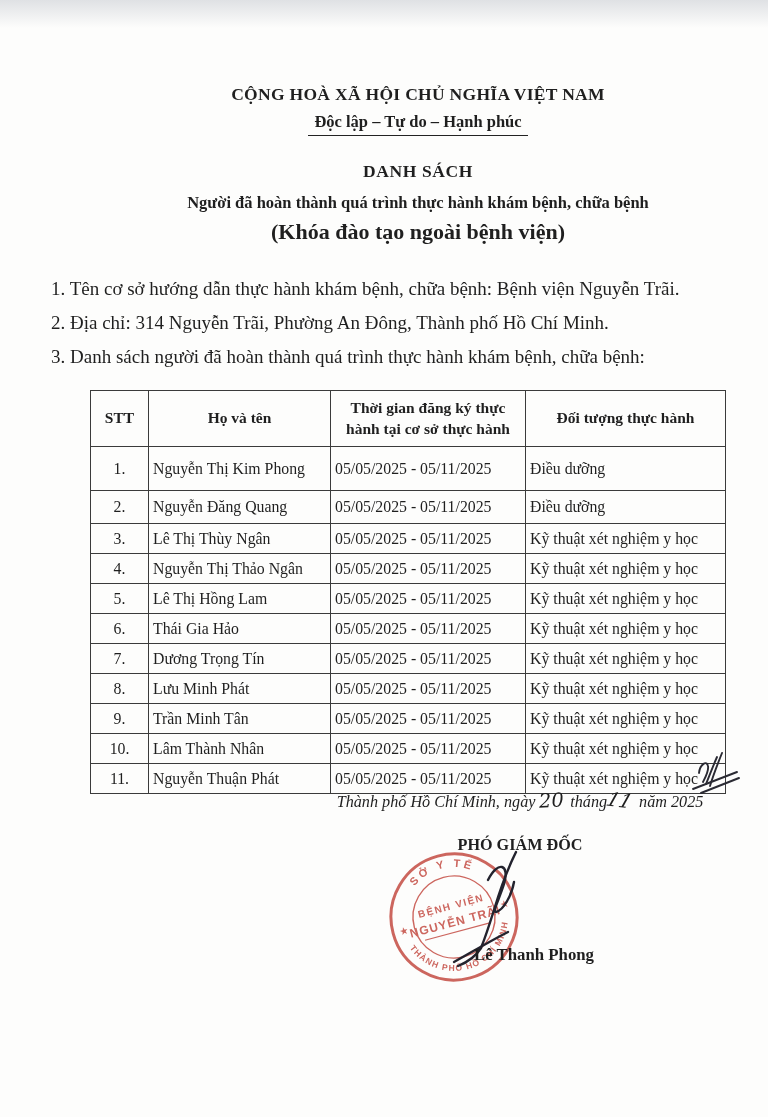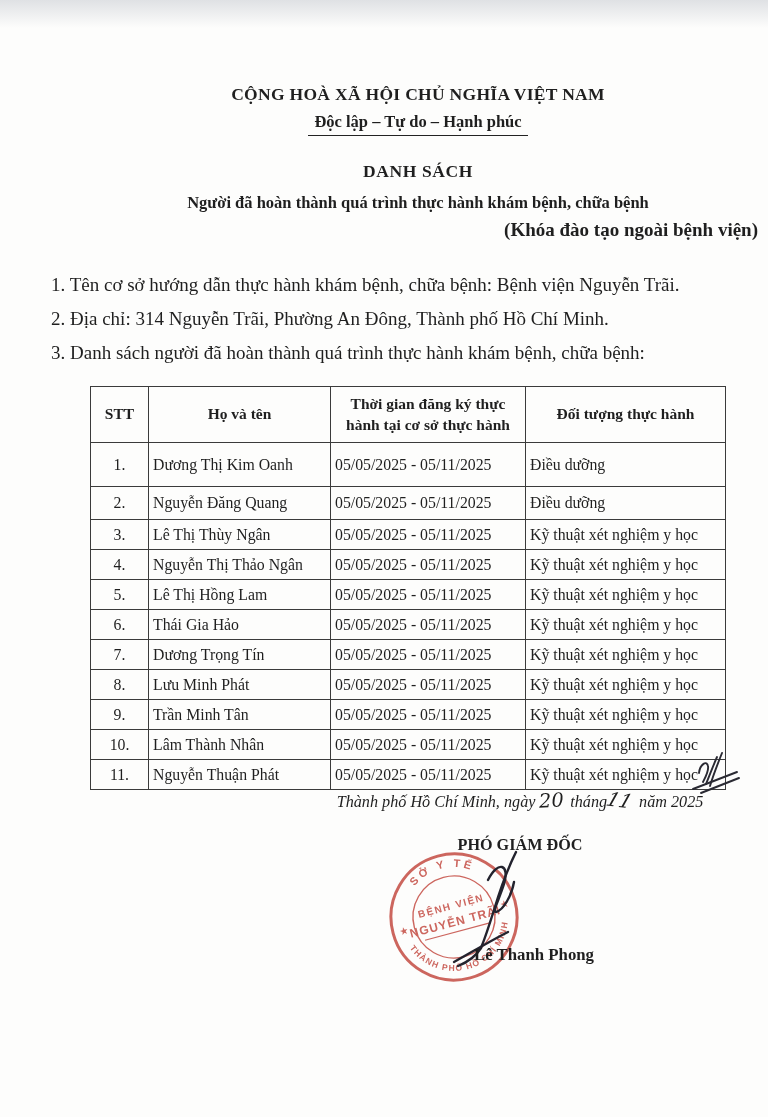--- a/index.html
+++ b/index.html
@@ -12,21 +12,21 @@
   .page::before {
     content:""; position:absolute; top:0; left:0; right:0; height:28px;
     background:linear-gradient(#dfe1e4, rgba(255,255,255,0)); pointer-events:none;
   }
   .header { padding-top:84px; text-align:center; padding-left:70px; padding-right:10px;margin-left:8px; }
   .nat-title { font-size:17.5px; font-weight:bold; letter-spacing:.3px; }
   .motto { margin-top:7px; font-size:16.5px; font-weight:bold; }
   .motto .u { display:inline-block; border-bottom:1.6px solid #232323; padding:0 6px 3px 6px; }
   .doc-title { margin-top:25px; font-size:17.5px; font-weight:bold; letter-spacing:.6px; }
   .doc-sub { margin-top:11px; font-size:16.5px; font-weight:bold; }
-  .doc-sub2 { margin-top:6px; font-size:19px; font-weight:bold;text-align:right; }
+  .doc-sub2 { margin-top:6px; font-size:22px; font-weight:bold; }
 
   .intro { margin:27px 25px 0 51px; font-size:19px; line-height:1.78; }
 
   table.list {
     border-collapse:collapse; table-layout:fixed;
     margin:17px 0 0 90px; width:635px;
   }
   table.list th, table.list td { border:1.5px solid #3b3b3b; overflow:hidden; }
   table.list th { font-size:15.5px; font-weight:bold; padding:5px 6px; height:45px; text-align:center; line-height:1.35; }
   table.list td { font-size:15.8px; padding:2px 4px; }
@@ -91,21 +91,21 @@
       <tr>
         <th>STT</th>
         <th>Họ và tên</th>
         <th>Thời gian đăng ký thực hành tại cơ sở thực hành</th>
         <th>Đối tượng thực hành</th>
       </tr>
     </thead>
     <tbody>
       <tr>
           <td class="c-stt">1.</td>
-          <td class="c-name">Dương Thị Kim Oanh</td>
+          <td class="c-name">Nguyễn Thị Kim Phong</td>
           <td class="c-period">05/05/2025 - 05/11/2025</td>
           <td class="c-role">Điều dưỡng</td>
         </tr>
         <tr>
           <td class="c-stt">2.</td>
           <td class="c-name">Nguyễn Đăng Quang</td>
           <td class="c-period">05/05/2025 - 05/11/2025</td>
           <td class="c-role">Điều dưỡng</td>
         </tr>
         <tr>

